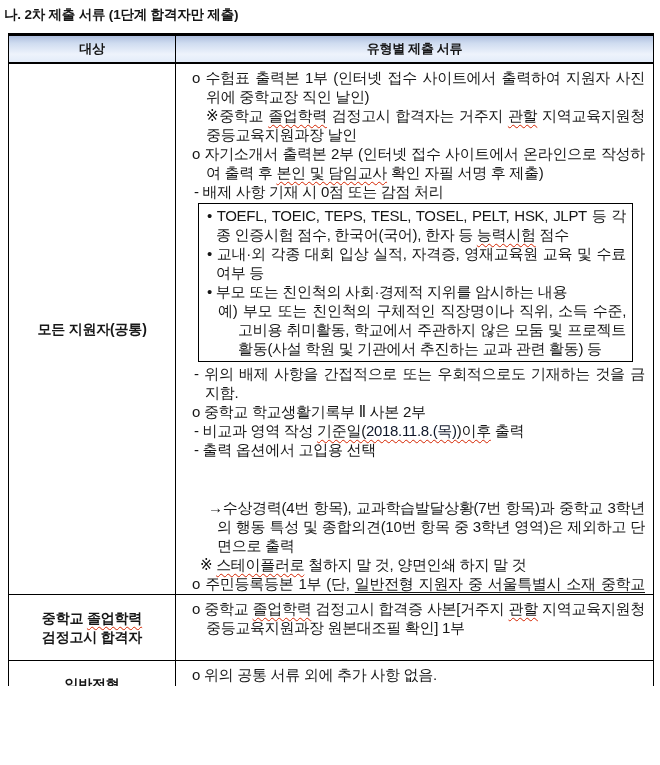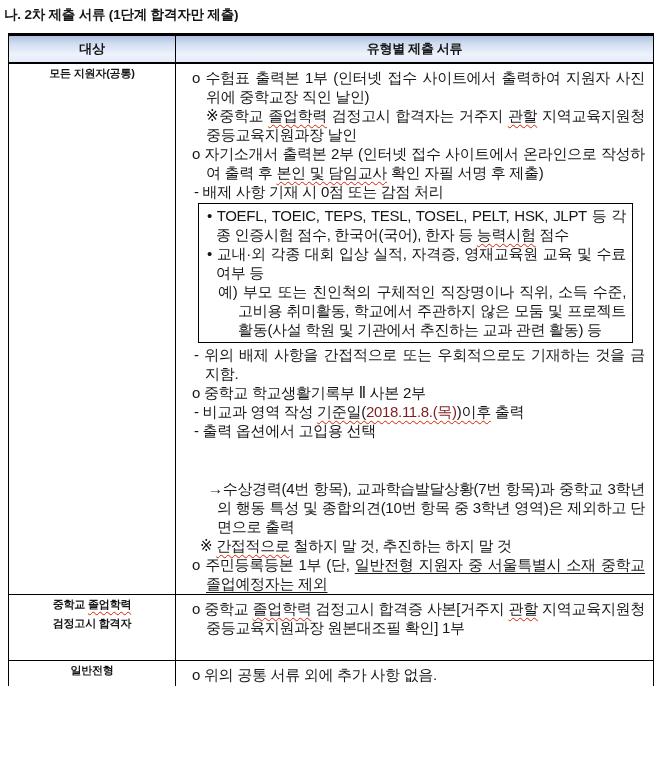--- a/index.html
+++ b/index.html
@@ -40,22 +40,22 @@
   }
   .th.target{width:167px;border-right:1px solid #000;box-sizing:border-box;}
   .th.docs{flex:1;font-family:Liberation Serif, serif;}
   .tr{display:flex;border-bottom:1px solid #000;}
   .tr:last-child{border-bottom:none;}
   .td{box-sizing:border-box;overflow:hidden;}
   .td.target-cell{
     width:167px;
     border-right:1px solid #000;
     display:flex;flex-direction:column;
-    align-items:center;justify-content:flex-start;
-    font-weight:bold;font-size:11px;
+    align-items:center;justify-content:center;
+    font-weight:bold;font-size:14px;
     line-height:19px;
     letter-spacing:-0.2px;
     text-align:center;
   }
   .td.docs-cell{
     flex:1;
     padding:4px 8px 2px 8px;
     font-size:15px;
     line-height:19px;
     letter-spacing:-0.3px;
@@ -76,21 +76,21 @@
   .excl-box{
     margin:2px 12px 2px 14px;
     border:1.5px solid #000;
     padding:2px 6px 3px 4px;
   }
   .excl-box .p.box-h{padding-left:2px;font-weight:bold;}
   .excl-box .p.bullet{padding-left:13px;text-indent:-9px;}
   .excl-box .p.ex{padding-left:35px;text-indent:-20px;}
 
   .seg-b{font-weight:normal;}
-  .seg-red{color:#7f1d1d;}
+  .seg-red{color:#0f172a;}
   .seg-wavy{
     text-decoration-line:underline;
     text-decoration-style:wavy;
     text-decoration-color:#d42300;
     text-decoration-thickness:1px;
     text-underline-offset:2.5px;
     text-decoration-skip-ink:none;
   }
   .seg-u{
     text-decoration-line:underline;
@@ -115,28 +115,29 @@
             <div><span>모든 지원자(공통)</span></div>
           </div>
           <div class="td docs-cell">
             <div class="p o"><span>o 수험표 출력본 1부 (인터넷 접수 사이트에서 출력하여 지원자 사진 위에 중학교장 직인 날인)</span></div>
             <div class="p note"><span>※중학교 </span><span class="seg-wavy">졸업학력</span><span> 검정고시 합격자는 거주지 </span><span class="seg-wavy">관할</span><span> 지역교육지원청 중등교육지원과장 날인</span></div>
             <div class="p o"><span>o </span><span class="seg-b">자기소개서 출력본 2부</span><span> (인터넷 접수 사이트에서 온라인으로 작성하여 출력 후 </span><span class="seg-wavy">본인 및 담임교사</span><span> 확인 자필 서명 후 제출)</span></div>
             <div class="p dash"><span>- 배제 사항 기재 시 0점 또는 감점 처리</span></div>
             <div class="excl-box">
               <div class="p bullet"><span>• TOEFL, TOEIC, TEPS, TESL, TOSEL, PELT, HSK, JLPT 등 각종 인증시험 점수, 한국어(국어), 한자 등 </span><span class="seg-wavy">능력시험</span><span> 점수</span></div>
               <div class="p bullet"><span>• 교내·외 각종 대회 입상 실적, 자격증, 영재교육원 교육 및 수료 여부 등</span></div>
+              <div class="p bullet"><span>• 부모 또는 친인척의 사회·경제적 지위를 암시하는 내용</span></div>
               <div class="p ex"><span>예) 부모 또는 친인척의 구체적인 직장명이나 직위, 소득 수준, 고비용 취미활동, 학교에서 주관하지 않은 모둠 및 프로젝트 활동(사설 학원 및 기관에서 추진하는 교과 관련 활동) 등</span></div>
             </div>
             <div class="p dash"><span>- 위의 배제 사항을 간접적으로 또는 우회적으로도 기재하는 것을 금지함.</span></div>
             <div class="p o"><span>o 중학교 </span><span class="seg-b">학교생활기록부 Ⅱ 사본 2부</span></div>
             <div class="p dash"><span>- 비교과 영역 작성 </span><span class="seg-wavy">기준일(</span><span class="seg-b seg-red seg-wavy">2018.11.8.(목)</span><span class="seg-wavy">)이후</span><span> 출력</span></div>
             <div class="p dash"><span>- 출력 옵션에서 고입용 선택</span></div>
             <div class="p arrow"><span>→수상경력(4번 항목), 교과학습발달상황(7번 항목)과 중학교 3학년의 행동 특성 및 종합의견(10번 항목 중 3학년 영역)은 제외하고 </span><span class="seg-b">단면으로 출력</span></div>
-            <div class="p star"><span class="seg-b">※ </span><span class="seg-b seg-wavy">간접적으로</span><span class="seg-b"> 철하지 말 것, 추진하는 하지 말 것</span></div>
+            <div class="p star"><span class="seg-b">※ </span><span class="seg-b seg-wavy">스테이플러로</span><span class="seg-b"> 철하지 말 것, 양면인쇄 하지 말 것</span></div>
             <div class="p o"><span>o 주민등록등본 1부 (단, </span><span class="seg-u">일반전형 지원자 중 서울특별시 소재 중학교 졸업예정자는 제외</span></div>
           </div>
         </div>
         <div class="tr" data-row="1">
           <div class="td target-cell">
             <div><span>중학교 </span><span class="seg-wavy">졸업학력</span></div>
             <div><span>검정고시 합격자</span></div>
           </div>
           <div class="td docs-cell">
             <div class="p o"><span>o </span><span class="seg-b">중학교 </span><span class="seg-b seg-wavy">졸업학력</span><span class="seg-b"> 검정고시 합격증 사본</span><span>[거주지 </span><span class="seg-wavy">관할</span><span> 지역교육지원청 중등교육지원과장 원본대조필 확인] 1부</span></div>

